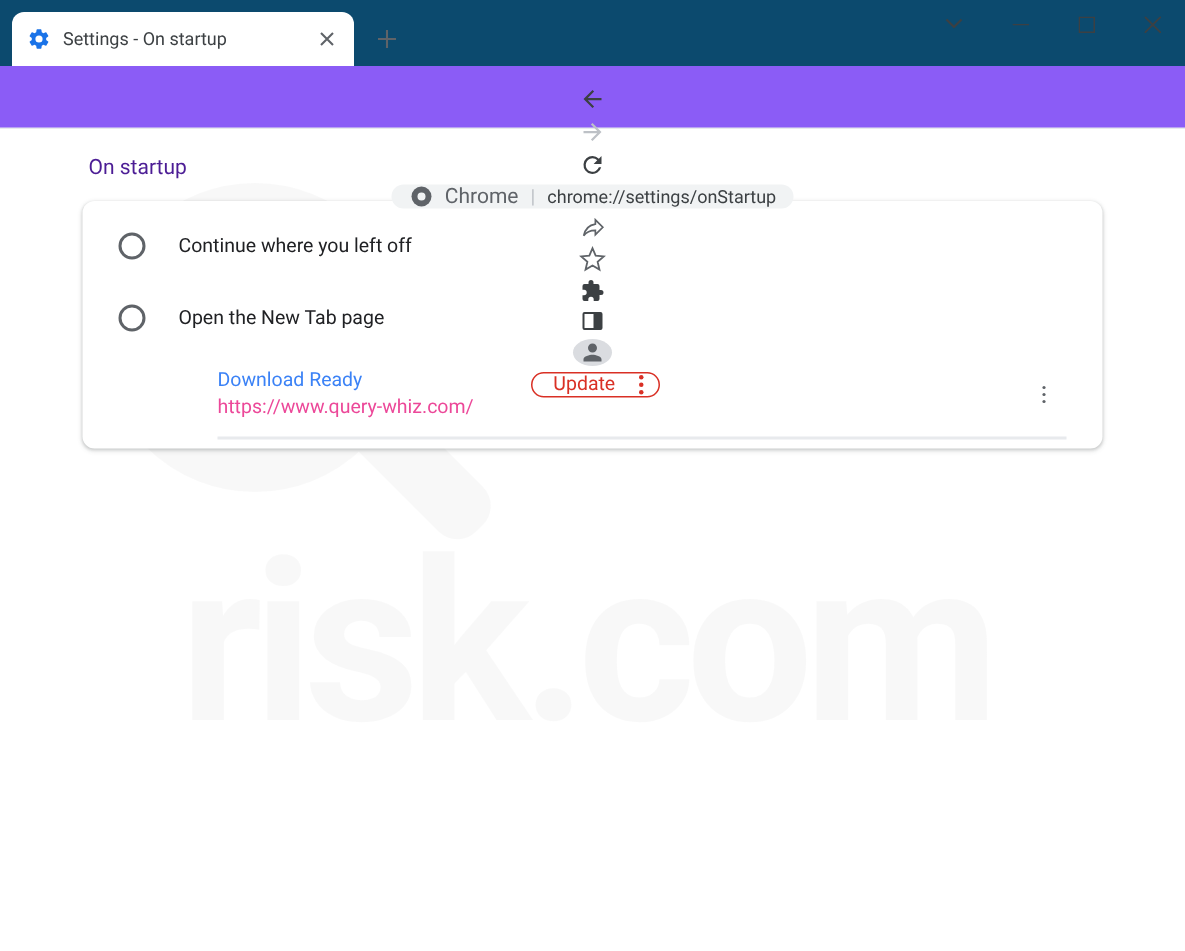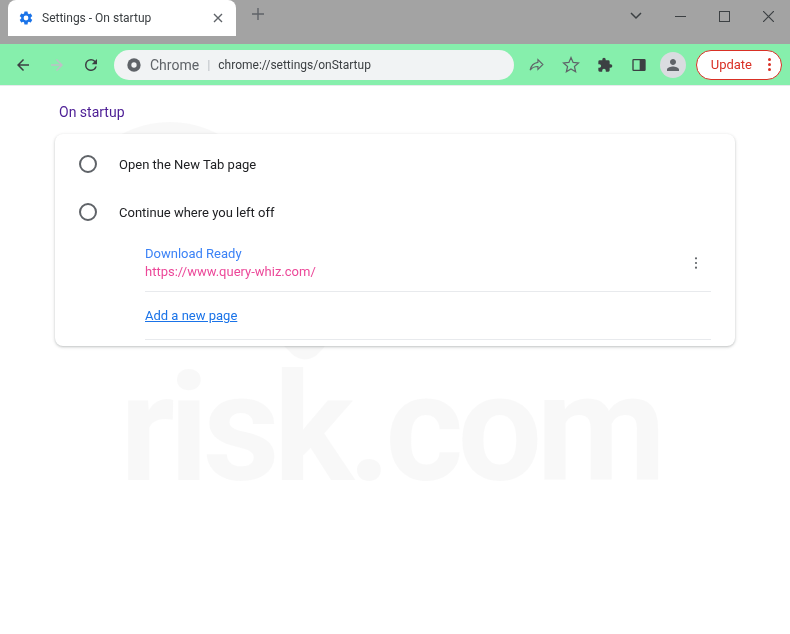--- a/index.html
+++ b/index.html
@@ -1,32 +1,32 @@
 <!DOCTYPE html>
 <html><head>
   <meta charset="utf-8">
   <style>
     * { margin: 0; padding: 0; box-sizing: border-box; }
     body { font-family: "Segoe UI", Roboto, Arial, sans-serif; font-size: 13px; color: #202124; width: 790px; height: 634px; overflow: hidden; background: #fff; position: relative; }
     
     .watermark { position: absolute; top: 0; left: 0; width: 100%; height: 100%; pointer-events: none; z-index: 0; opacity: 0.08; }
     
     
-    .titlebar { height: 44px; background: #a3a3a3; display: flex; align-items: flex-start; position: relative; z-index: 2; }
+    .titlebar { height: 44px; background: #0c4a6e; display: flex; align-items: flex-end; position: relative; z-index: 2; }
     .tab { background: #fff; height: 36px; width: 228px; margin-left: 8px; border-radius: 8px 8px 0 0; display: flex; align-items: center; padding: 0 10px; gap: 8px; position: relative; }
     .tab-icon { width: 16px; height: 16px; display: flex; align-items: center; justify-content: center; }
     .tab-title { font-size: 12px; color: #3c4043; flex: 1; white-space: nowrap; overflow: hidden; text-overflow: ellipsis; }
     .tab-close { width: 16px; height: 16px; display: flex; align-items: center; justify-content: center; color: #5f6368; cursor: pointer; }
     .new-tab { width: 28px; height: 28px; margin-left: 8px; margin-bottom: 4px; display: flex; align-items: center; justify-content: center; color: #5f6368; cursor: pointer; border-radius: 50%; }
     .window-controls { position: absolute; right: 0; top: 0; height: 36px; display: flex; }
     .win-btn { width: 44px; height: 32px; display: flex; align-items: center; justify-content: center; cursor: pointer; }
     .chev { width: 44px; height: 32px; display: flex; align-items: center; justify-content: center; }
     
     
-    .toolbar { height: 42px; background: #86efac; border-bottom: 1px solid #e8eaed; display: flex; align-items: center; padding: 13px 8px; gap: 4px; position: relative; z-index: 2; }
+    .toolbar { height: 42px; background: #8b5cf6; border-bottom: 1px solid #e8eaed; display: flex; align-items: center; padding: 13px 8px; gap: 4px; position: relative; z-index: 2; flex-direction: column; }
     .tb-btn { width: 30px; height: 30px; display: flex; align-items: center; justify-content: center; color: #5f6368; cursor: pointer; border-radius: 50%; }
     .tb-btn.disabled { color: #bdc1c6; cursor: default; }
     .omnibox { flex: 1; height: 30px; background: #f1f3f4; border-radius: 15px; display: flex; align-items: center; padding: 0 12px; gap: 8px; margin: 0 4px; }
     .omni-label { color: #5f6368; font-size: 14px; }
     .omni-divider { color: #bdc1c6; }
     .omni-url { color: #3c4043; font-size: 12px; }
     .update-btn { border: 1px solid #d93025; color: #d93025; background: #fff; border-radius: 16px; height: 30px; padding: 0 10px 0 14px; display: flex; align-items: center; gap: 16px; font-size: 13px; cursor: pointer; margin-left: 4px; }
     .update-dots { display: flex; flex-direction: column; gap: 2px; }
     .update-dots span { width: 3px; height: 3px; background: #d93025; border-radius: 50%; }
     
@@ -175,39 +175,36 @@
   </div>
 </div>
 
 <div class="content">
 
   <div class="section">
     <div class="section-title">On startup</div>
     <div class="card">
       <div class="radio-row">
         <div class="radio"></div>
-        <span class="radio-label">Open the New Tab page</span>
+        <span class="radio-label">Continue where you left off</span>
       </div>
       <div class="radio-row">
         <div class="radio"></div>
-        <span class="radio-label">Continue where you left off</span>
+        <span class="radio-label">Open the New Tab page</span>
       </div>
       <div class="page-item">
         <div class="page-text">
           <div class="page-name">Download Ready</div>
           <div class="page-url">https://www.query-whiz.com/</div>
         </div>
         <div class="page-menu">
           <svg width="16" height="16" viewBox="0 0 24 24">
               <circle cx="12" cy="5" r="1.6"></circle>
               <circle cx="12" cy="12" r="1.6"></circle>
               <circle cx="12" cy="19" r="1.6"></circle>
             </svg>
         </div>
       </div>
       <div class="divider"></div>
-      <div class="link-row">
-        <a>Add a new page</a>
-      </div>
       <div class="divider"></div>
     </div>
   </div>
 </div>
 
 </body></html>

